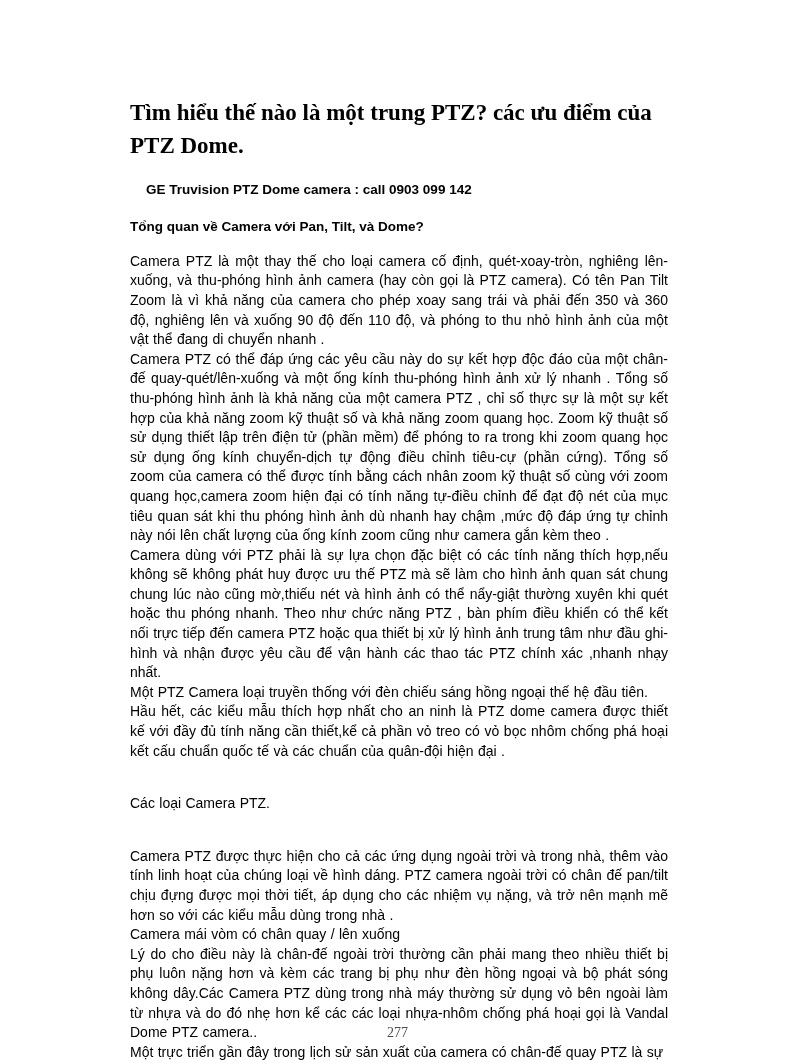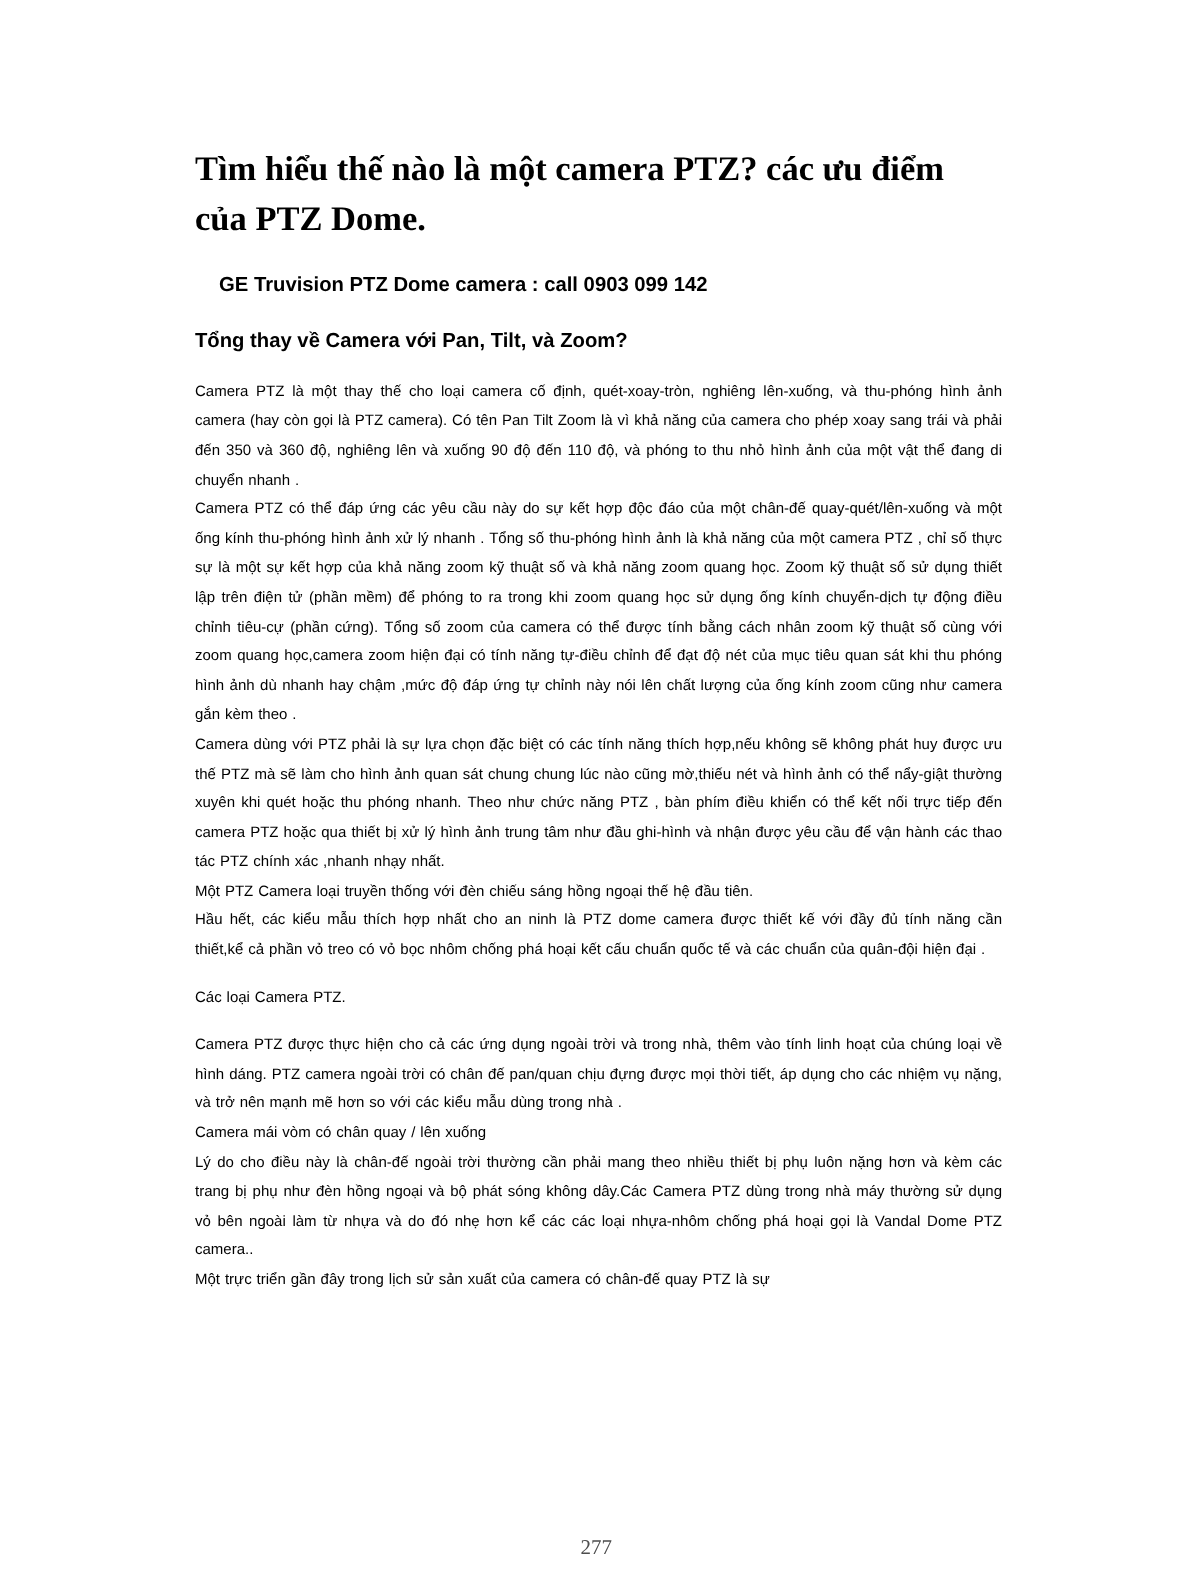--- a/index.html
+++ b/index.html
@@ -37,59 +37,59 @@
     margin: 0 0 20px 16px;
     line-height: 1.3;
   }
   .section-heading {
     font-size: 13.5px;
     font-weight: bold;
     margin: 0 0 16px 0;
     line-height: 1.3;
   }
   .body-paragraphs p {
-    font-size: 10px;
+    font-size: 14px;
     line-height: 19.6px;
     margin: 0;
     text-align: justify;
     word-spacing: 0.5px;
   }
   .body-paragraphs p.gap {
-    margin-top: 12px;
+    margin-top: 33px;
   }
   .footer {
     position: absolute;
     left: 0;
     right: 0;
     bottom: 22px;
     text-align: center;
   }
   .page-number {
     font-family: "Liberation Serif", serif;
     font-size: 14px;
     color: #4d4d4d;
     margin-top: 43px;
   }
 </style>
 </head>
 <body>
 
 <div class="page">
   <div class="content">
-    <h1 class="doc-title">Tìm hiểu thế nào là một camera PTZ? các ưu điểm của PTZ Dome.</h1>
+    <h1 class="doc-title">Tìm hiểu thế nào là một trung PTZ? các ưu điểm của PTZ Dome.</h1>
     <p class="contact-line">GE Truvision PTZ Dome camera : call 0903 099 142</p>
-    <h2 class="section-heading">Tổng thay về Camera với Pan, Tilt, và Zoom?</h2>
+    <h2 class="section-heading">Tổng quan về Camera với Pan, Tilt, và Dome?</h2>
     <div class="body-paragraphs">
         <p>Camera PTZ là một thay thế cho loại camera cố định, quét-xoay-tròn, nghiêng lên-xuống, và thu-phóng hình ảnh camera (hay còn gọi là PTZ camera). Có tên Pan Tilt Zoom là vì khả năng của camera cho phép xoay sang trái và phải đến 350 và 360 độ, nghiêng lên và xuống 90 độ đến 110 độ, và phóng to thu nhỏ hình ảnh của một vật thể đang di chuyển nhanh .</p>
         <p>Camera PTZ có thể đáp ứng các yêu cầu này do sự kết hợp độc đáo của một chân-đế quay-quét/lên-xuống và một ống kính thu-phóng hình ảnh xử lý nhanh . Tổng số thu-phóng hình ảnh là khả năng của một camera PTZ , chỉ số thực sự là một sự kết hợp của khả năng zoom kỹ thuật số và khả năng zoom quang học. Zoom kỹ thuật số sử dụng thiết lập trên điện tử (phần mềm) để phóng to ra trong khi zoom quang học sử dụng ống kính chuyển-dịch tự động điều chỉnh tiêu-cự (phần cứng). Tổng số zoom của camera có thể được tính bằng cách nhân zoom kỹ thuật số cùng với zoom quang học,camera zoom hiện đại có tính năng tự-điều chỉnh để đạt độ nét của mục tiêu quan sát khi thu phóng hình ảnh dù nhanh hay chậm ,mức độ đáp ứng tự chỉnh này nói lên chất lượng của ống kính zoom cũng như camera gắn kèm theo .</p>
         <p>Camera dùng với PTZ phải là sự lựa chọn đặc biệt có các tính năng thích hợp,nếu không sẽ không phát huy được ưu thế PTZ mà sẽ làm cho hình ảnh quan sát chung chung lúc nào cũng mờ,thiếu nét và hình ảnh có thể nẩy-giật thường xuyên khi quét hoặc thu phóng nhanh. Theo như chức năng PTZ , bàn phím điều khiển có thể kết nối trực tiếp đến camera PTZ hoặc qua thiết bị xử lý hình ảnh trung tâm như đầu ghi-hình và nhận được yêu cầu để vận hành các thao tác PTZ chính xác ,nhanh nhạy nhất.</p>
         <p>Một PTZ Camera loại truyền thống với đèn chiếu sáng hồng ngoại thế hệ đầu tiên.</p>
         <p>Hầu hết, các kiểu mẫu thích hợp nhất cho an ninh là PTZ dome camera được thiết kế với đầy đủ tính năng cần thiết,kể cả phần vỏ treo có vỏ bọc nhôm chống phá hoại kết cấu chuẩn quốc tế và các chuẩn của quân-đội hiện đại .</p>
         <p class="gap">Các loại Camera PTZ.</p>
-        <p class="gap">Camera PTZ được thực hiện cho cả các ứng dụng ngoài trời và trong nhà, thêm vào tính linh hoạt của chúng loại về hình dáng. PTZ camera ngoài trời có chân đế pan/quan chịu đựng được mọi thời tiết, áp dụng cho các nhiệm vụ nặng, và trở nên mạnh mẽ hơn so với các kiểu mẫu dùng trong nhà .</p>
+        <p class="gap">Camera PTZ được thực hiện cho cả các ứng dụng ngoài trời và trong nhà, thêm vào tính linh hoạt của chúng loại về hình dáng. PTZ camera ngoài trời có chân đế pan/tilt chịu đựng được mọi thời tiết, áp dụng cho các nhiệm vụ nặng, và trở nên mạnh mẽ hơn so với các kiểu mẫu dùng trong nhà .</p>
         <p>Camera mái vòm có chân quay / lên xuống</p>
         <p>Lý do cho điều này là chân-đế ngoài trời thường cần phải mang theo nhiều thiết bị phụ luôn nặng hơn và kèm các trang bị phụ như đèn hồng ngoại và bộ phát sóng không dây.Các Camera PTZ dùng trong nhà máy thường sử dụng vỏ bên ngoài làm từ nhựa và do đó nhẹ hơn kể các các loại nhựa-nhôm chống phá hoại gọi là Vandal Dome PTZ camera..</p>
         <p>Một trực triển gần đây trong lịch sử sản xuất của camera có chân-đế quay PTZ là sự</p>
       </div>
   </div>
   <div class="footer">
     <span class="page-number">277</span>
   </div>
 </div>
 

